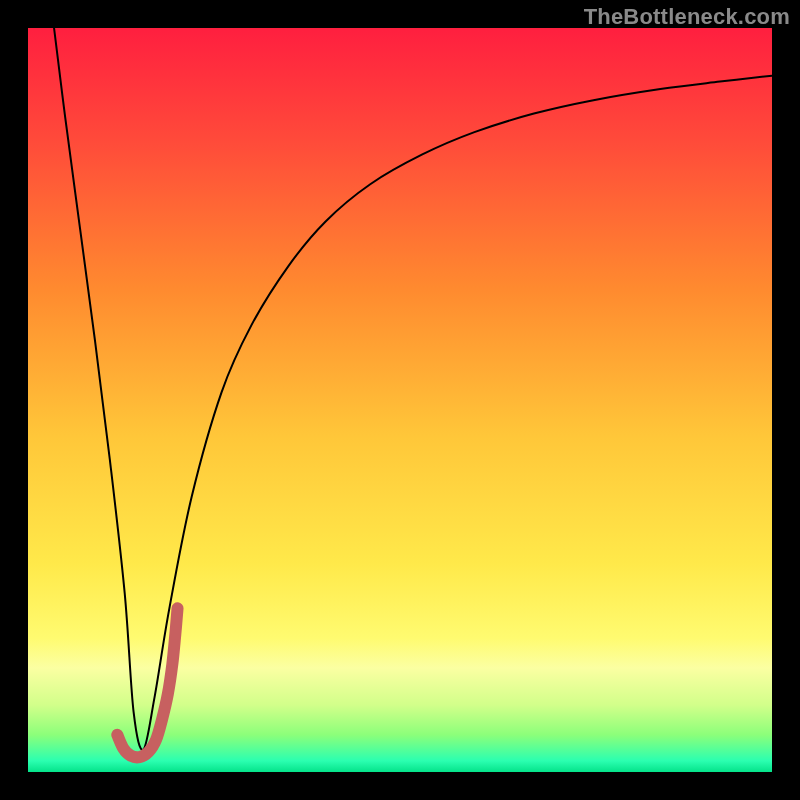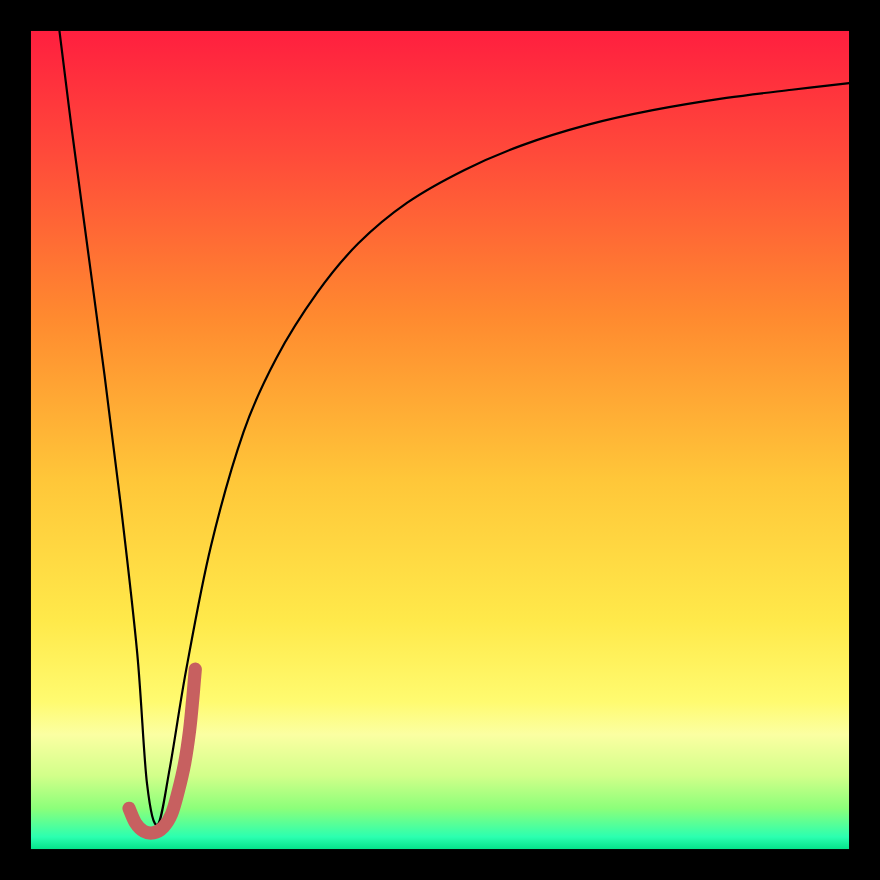--- a/index.html
+++ b/index.html
@@ -57,13 +57,14 @@
             <stop offset="95%" stop-color="#8cff7a"></stop>
             <stop offset="98.5%" stop-color="#2bffb0"></stop>
             <stop offset="100%" stop-color="#04e38a"></stop>
           </linearGradient>
         </defs>
         <rect x="0" y="0" width="744" height="744" fill="url(#bg-grad)"></rect>
         <path d="M 26.04 0.00 C 27.90 14.88, 32.86 55.80, 37.20 89.28 C 41.54 122.76, 47.12 163.68, 52.08 200.88 C 57.04 238.08, 62.00 274.04, 66.96 312.48 C 71.92 350.92, 76.88 389.36, 81.84 431.52 C 86.80 473.68, 92.75 523.28, 96.72 565.44 C 100.69 607.60, 102.55 658.44, 105.65 684.48 C 108.75 710.52, 111.85 724.16, 115.32 721.68 C 118.79 719.20, 122.14 693.16, 126.48 669.60 C 130.82 646.04, 135.16 613.80, 141.36 580.32 C 147.56 546.84, 155.00 504.68, 163.68 468.72 C 172.36 432.76, 183.52 393.08, 193.44 364.56 C 203.36 336.04, 212.04 318.68, 223.20 297.60 C 234.36 276.52, 248.00 255.44, 260.40 238.08 C 272.80 220.72, 283.96 207.08, 297.60 193.44 C 311.24 179.80, 326.12 167.40, 342.24 156.24 C 358.36 145.08, 376.96 135.16, 394.32 126.48 C 411.68 117.80, 427.80 110.98, 446.40 104.16 C 465.00 97.34, 486.08 90.89, 505.92 85.56 C 525.76 80.23, 544.36 76.26, 565.44 72.17 C 586.52 68.08, 611.32 64.11, 632.40 61.01 C 653.48 57.91, 673.32 55.80, 691.92 53.57 C 710.52 51.34, 735.32 48.61, 744.00 47.62" fill="none" stroke="#000000" stroke-width="2"></path>
         <path d="M 89.28 706.80 C 90.27 709.03, 93.00 716.72, 95.23 720.19 C 97.46 723.66, 99.94 726.14, 102.67 727.63 C 105.40 729.12, 108.62 729.74, 111.60 729.12 C 114.58 728.50, 117.80 726.76, 120.53 723.91 C 123.26 721.06, 125.74 717.34, 127.97 712.01 C 130.20 706.68, 131.94 699.61, 133.92 691.92 C 135.90 684.23, 138.14 675.18, 139.87 665.88 C 141.61 656.58, 143.10 646.04, 144.34 636.12 C 145.58 626.20, 146.44 615.66, 147.31 606.36 C 148.18 597.06, 149.17 584.66, 149.54 580.32" fill="none" stroke="#c76060" stroke-width="12" stroke-linecap="round" stroke-linejoin="round"></path>
       </svg>
   </div>
+  <div class="watermark">TheBottleneck.com</div>
 </div>
 
 </body></html>

